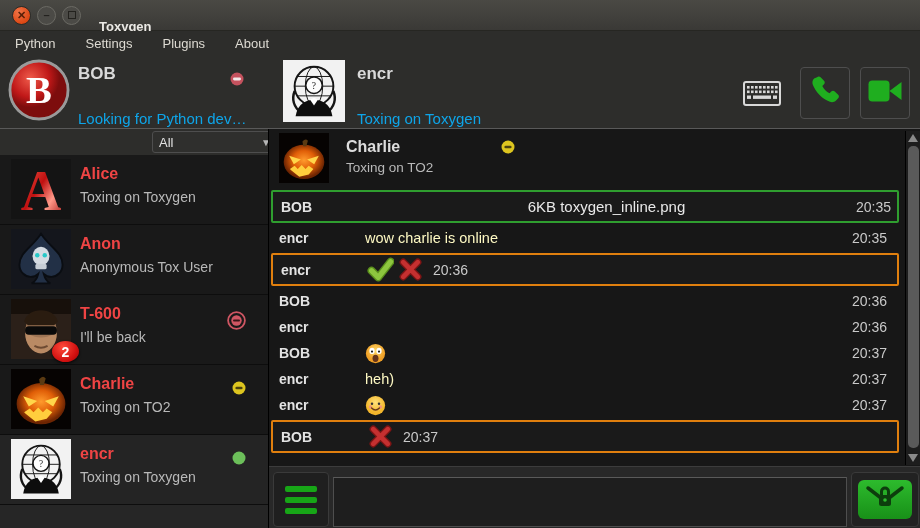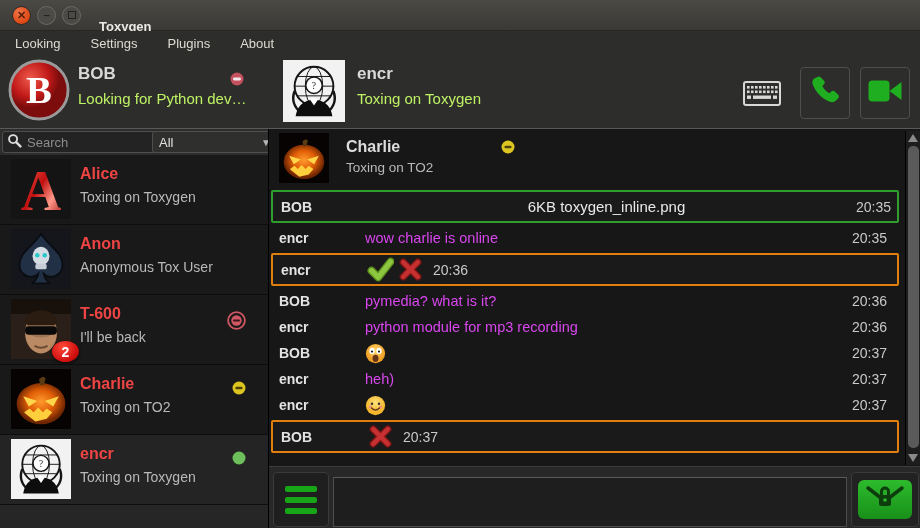--- a/index.html
+++ b/index.html
@@ -23,21 +23,21 @@
   .menubar{position:absolute;left:0;top:31px;width:100%;height:25px;background:#2d2d2b;
     display:flex;align-items:center;}
   .menu-item{padding:0 15px;font-size:13px;color:#dedbd3;}
 
   
   .toppanel{position:absolute;left:0;top:56px;width:100%;height:72px;background:#2d2d2b;
     border-bottom:1px solid #595959;}
   .avatar-round{position:absolute;left:8px;top:3px;width:62px;height:62px;border-radius:50%;overflow:hidden;}
   .avatar-sq{width:62px;height:62px;overflow:hidden;}
   .p-name{font-weight:bold;font-size:17px;color:#d9d9d9;}
-  .p-status{font-size:15px;color:#bef264;}
+  .p-status{font-size:15px;color:#0ea5e9;margin-top:20px;}
   .iconbtn{position:absolute;top:11px;width:48px;height:50px;border:1px solid #4e4e4e;
     border-radius:4px;background:#2d2d2b;display:flex;align-items:center;justify-content:center;}
 
   
   .sidebar{position:absolute;left:0;top:129px;width:268px;height:399px;background:#262626;}
   .searchrow{position:absolute;left:0;top:0;width:268px;height:26px;background:#2d2d2b;}
   .searchbox{position:absolute;left:2px;top:2px;width:146px;height:20px;background:#232323;
     border:1px solid #4e4e4e;border-radius:3px;display:flex;align-items:center;padding:0 4px;}
   .searchbox input{flex:1;min-width:0;background:transparent;border:none;outline:none;
     color:#ccc;font-size:13px;font-family:"Liberation Sans",sans-serif;}
@@ -62,21 +62,21 @@
   .chat{position:absolute;left:268px;top:129px;width:652px;height:399px;background:#171717;
     border-left:1px solid #000;}
   .messages{position:absolute;left:0;top:0;width:634px;height:333px;overflow:hidden;padding-top:3px;}
   .peer-card{position:relative;height:54px;margin-bottom:4px;}
   .peer-card .avatar{position:absolute;left:10px;top:1px;width:50px;height:50px;overflow:hidden;}
   .peer-card .c-name{position:absolute;left:77px;top:6px;font-weight:bold;font-size:16px;color:#dcdcdc;}
   .peer-card .c-status{position:absolute;left:77px;top:28px;font-size:13.5px;color:#b9b9b9;}
   .peer-card .s-icon{position:absolute;left:232px;top:8px;}
   .msg-row{display:flex;align-items:center;height:26px;padding:0 6px 0 10px;}
   .msg-row .sender{width:86px;flex:none;font-weight:bold;font-size:14px;color:#e3e3e3;}
-  .msg-row .text{font-size:14.5px;color:#d946ef;text-align:center;}
+  .msg-row .text{font-size:14.5px;color:#fef9c3;text-align:center;}
   .msg-row .time{margin-left:auto;font-size:14px;color:#c9c9c9;padding-right:10px;}
   .file-row{display:flex;align-items:center;height:29px;margin:2px 4px 2px 2px;padding:0 4px 0 8px;
     border-radius:2px;background:#1a1a1a;}
   .file-row.t-done{border:2px solid #2f9e2f;}
   .file-row.t-pending{border:2px solid #e07f0e;}
   .file-row .sender{width:84px;flex:none;font-weight:bold;font-size:14px;color:#e3e3e3;}
   .file-row .flabel{flex:1;text-align:center;font-size:15px;color:#e8e8e8;}
   .file-row .f-act{width:30px;flex:none;display:flex;align-items:center;justify-content:center;}
   .file-row .time{flex:none;font-size:14px;color:#c9c9c9;padding:0 2px 0 8px;}
   .emoji{display:inline-flex;width:21px;height:21px;}
@@ -110,21 +110,21 @@
   <div class="titlebar">
     <span class="winbtn close">✕</span>
     <span class="winbtn plain">–</span>
     <span class="winbtn plain">
         <span class="sq"></span>
       </span>
     <span class="wintitle">Toxygen</span>
   </div>
 
   <div class="menubar">
-    <span class="menu-item">Looking</span>
+    <span class="menu-item">Python</span>
     <span class="menu-item">Settings</span>
     <span class="menu-item">Plugins</span>
     <span class="menu-item">About</span>
   </div>
 
   <div class="toppanel">
     <div class="avatar-round" id="self-avatar"><svg viewBox="0 0 64 64" width="100%" height="100%">
           <defs>
             <radialGradient id="gb" cx="35%" cy="30%">
               <stop offset="0%" stop-color="#ef5b4b"></stop>
@@ -186,27 +186,20 @@
     <div class="iconbtn" style="left:860px;">
         <span id="video-icon"><svg width="36" height="30" viewBox="0 0 24 20">
             <rect x="1" y="3" width="14" height="14" rx="2.5" fill="#1fae1f"></rect>
             <polygon points="15,10 23,4 23,16" fill="#1fae1f"></polygon>
           </svg></span>
       </div>
   </div>
 
   <div class="sidebar">
     <div class="searchrow">
-      <div class="searchbox">
-        <span id="search-icon"><svg width="15" height="15" viewBox="0 0 16 16" style="margin-right:3px">
-              <circle cx="6.5" cy="6.5" r="4.3" fill="none" stroke="#dcdcdc" stroke-width="2"></circle>
-              <path d="M10 10l4.3 4.3" stroke="#dcdcdc" stroke-width="2.6" stroke-linecap="round"></path>
-            </svg></span>
-        <input type="text" placeholder="Search" style="">
-      </div>
       <div class="dropdown">
         <span>All</span>
         <span class="caret">▼</span>
       </div>
     </div>
     <div class="contact-list" id="contact-list">
         <div class="contact-row">
           <span class="avatar"><svg viewBox="0 0 64 64" width="100%" height="100%">
               <rect width="64" height="64" fill="#141414"></rect>
               <defs>
@@ -343,26 +336,24 @@
           <span class="f-act">
             <svg viewBox="0 0 24 24" width="25" height="25">
               <path d="M5 5l14 14M19 5L5 19" stroke="#7d1414" stroke-width="7" stroke-linecap="round"></path>
               <path d="M5 5l14 14M19 5L5 19" stroke="#c53030" stroke-width="4.5" stroke-linecap="round"></path>
             </svg>
           </span>
           <span class="time serif" style="padding-right:2px">20:36</span>
         </div>
         <div class="msg-row">
           <span class="sender serif">BOB</span>
-      <span class="text serif">pymedia? what is it?</span>
       <span class="time serif">20:36</span>
         </div>
         <div class="msg-row">
           <span class="sender serif">encr</span>
-      <span class="text serif">python module for mp3 recording</span>
       <span class="time serif">20:36</span>
         </div>
         <div class="msg-row">
           <span class="sender serif">BOB</span>
       <span class="emoji">
             <svg viewBox="0 0 24 24" width="21" height="21">
               <defs>
                 <radialGradient id="ge1" cx="50%" cy="35%">
                   <stop offset="0%" stop-color="#ffd96a"></stop>
                   <stop offset="100%" stop-color="#ef9f26"></stop>

